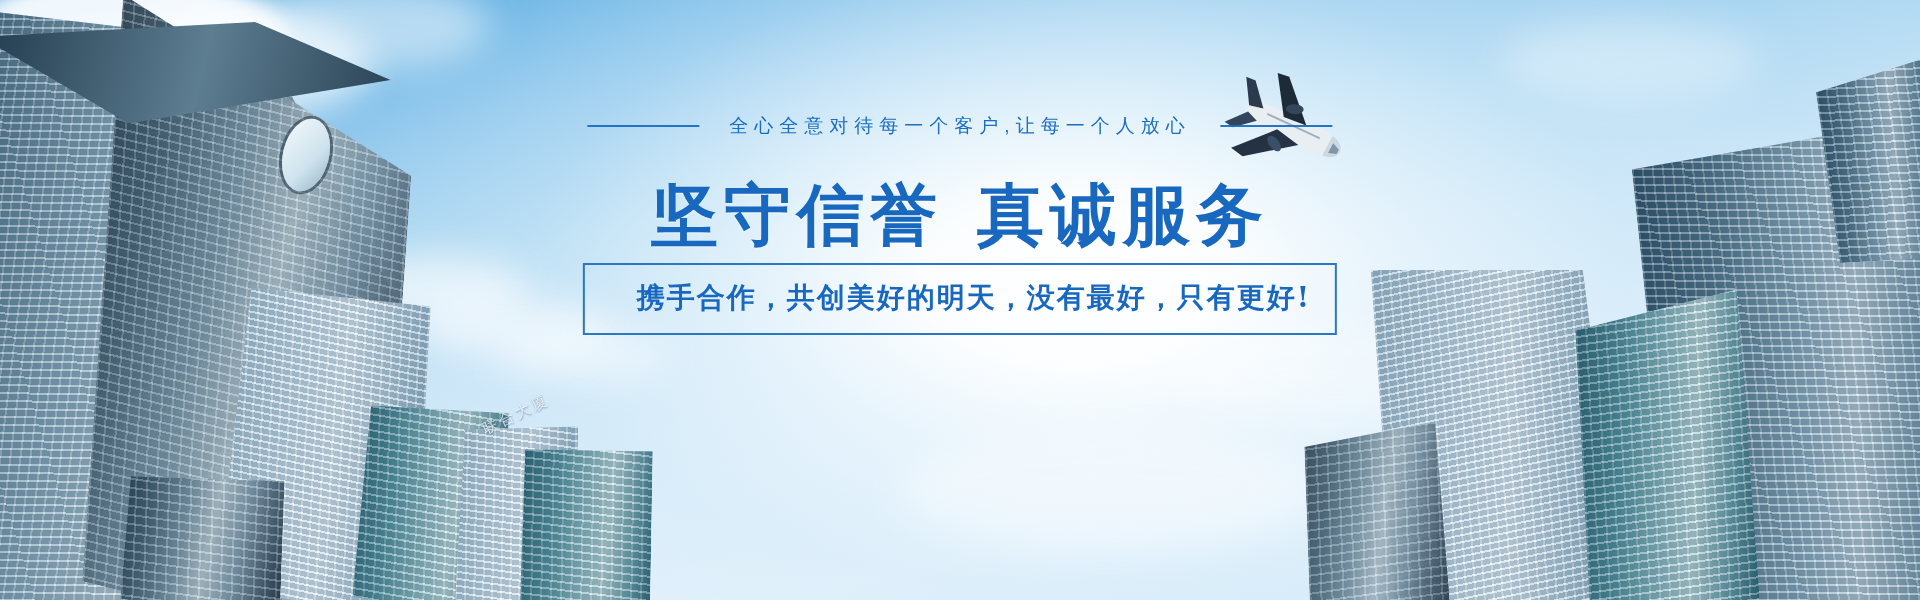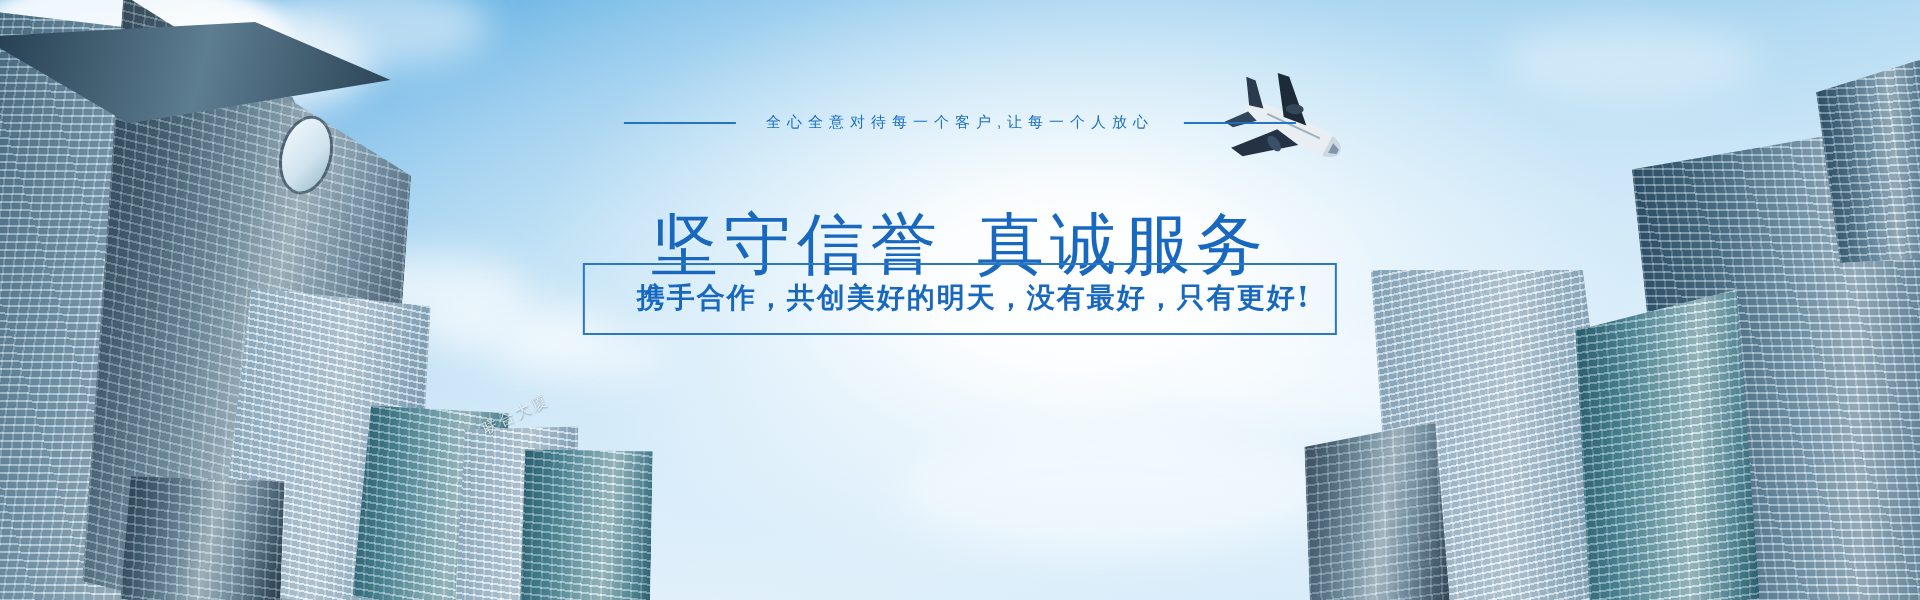--- a/index.html
+++ b/index.html
@@ -53,30 +53,29 @@
     position:absolute; left:0; top:0; width:1920px; height:600px;
     display:flex; flex-direction:column; align-items:center;
     pointer-events:none;
   }
   .tagline-row {
     position:absolute; left:50%; transform:translateX(-50%);
     top:113px; display:flex; align-items:center; gap:30px; white-space:nowrap;
   }
   .rule { width:112px; height:2px; background:#1a6ec2; opacity:.95; }
   .tagline {
-    font-size:15px; color:#1a6ec2; letter-spacing:6px;
+    font-size:19px; color:#1a6ec2; letter-spacing:6px;
     font-family:"Liberation Sans","DejaVu Sans",sans-serif;
     text-align:center;
   }
   .headline {
     position:absolute; left:50%; transform:translateX(-50%); top:170px;
-    font-size:67px; font-weight:normal; color:#1868c0; letter-spacing:6px;
+    font-size:67px; font-weight:bold; color:#1868c0; letter-spacing:6px;
     white-space:nowrap; font-family:"DejaVu Serif","Liberation Serif",serif;
     text-shadow:0 1px 2px rgba(255,255,255,0.55);
-    margin-top:29px;
   }
   .headline .gap { display:inline-block; width:34px; }
   .subtitle-box {
     position:absolute; left:50%; transform:translateX(-50%); top:263px;
     border:2px solid #2a77c4; padding:14px 24px 16px;
     white-space:nowrap;
   }
   .subtitle {
     font-size:28px; color:#1868c0; letter-spacing:2px; font-weight:bold;
     font-family:"DejaVu Serif","Liberation Serif",serif;

